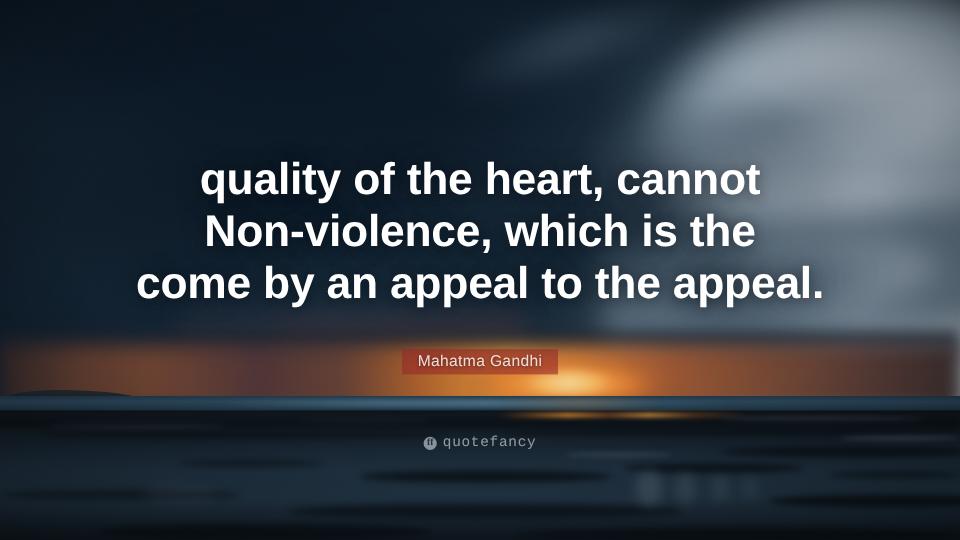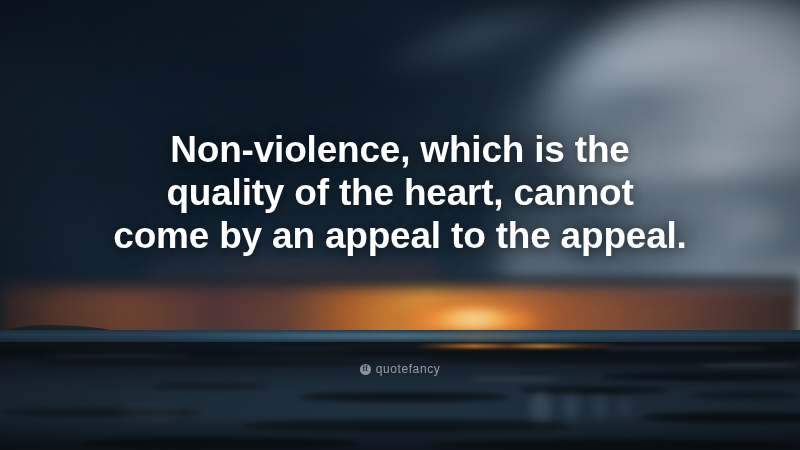--- a/index.html
+++ b/index.html
@@ -381,20 +381,21 @@
     line-height: 8px;
     font-weight: 700;
     font-family: "Liberation Serif", serif;
   }
   .wm-text {
     color: #dde4ea;
     font-size: 12px;
     line-height: 12px;
     letter-spacing: .6px;
     font-weight: 400;
+    font-family: Liberation Mono, monospace;
   }
 </style>
 </head>
 <body>
 
 <div id="stage">
 
   <div class="photo">
 
     <div class="sky-base"></div>
@@ -453,25 +454,28 @@
     <div class="refl rf2"></div>
     <div class="refl rf3"></div>
     <div class="refl rf4"></div>
     <div class="refl rf5"></div>
 
     <div class="text-scrim"></div>
     <div class="vignette"></div>
   </div>
 
   <div class="quote-block">
+    <span class="quote-line">quality of the heart, cannot</span>
     <span class="quote-line">Non-violence, which is the</span>
-    <span class="quote-line">quality of the heart, cannot</span>
     <span class="quote-line">come by an appeal to the appeal.</span>
   </div>
 
+  <div class="author-wrap">
+    <span class="author-band">Mahatma Gandhi</span>
+  </div>
 
   <div class="watermark">
     <span class="wm-badge">
       <span class="glyph">ff</span>
     </span>
     <span class="wm-text">quotefancy</span>
   </div>
 
 </div>
 

